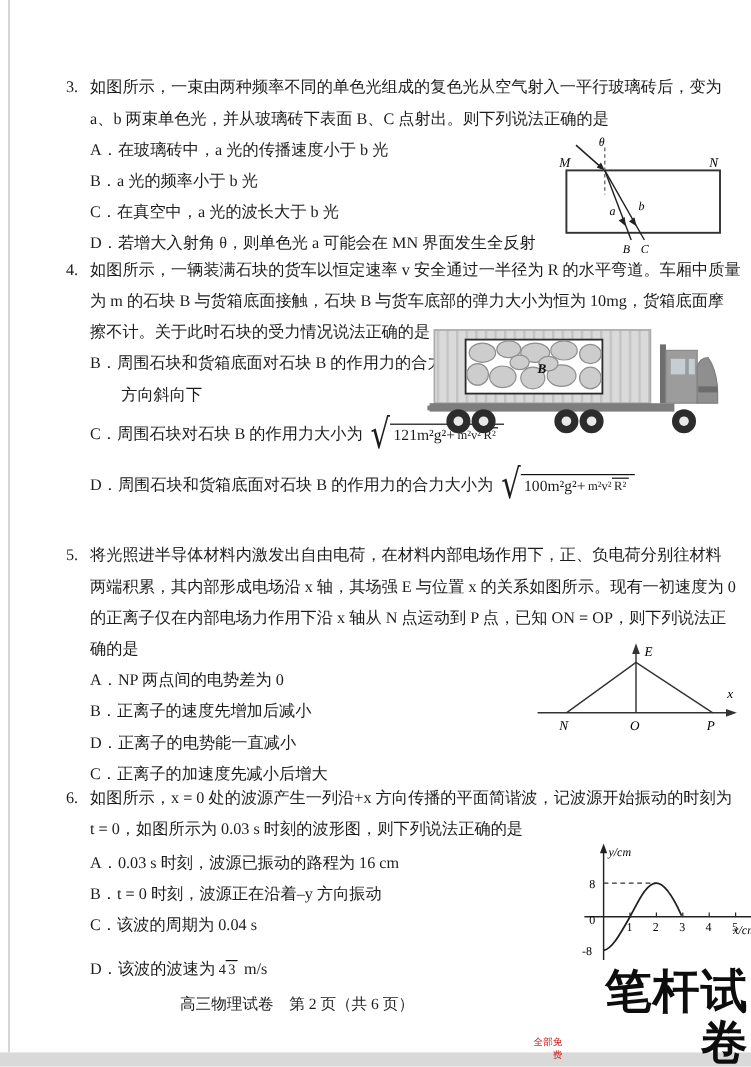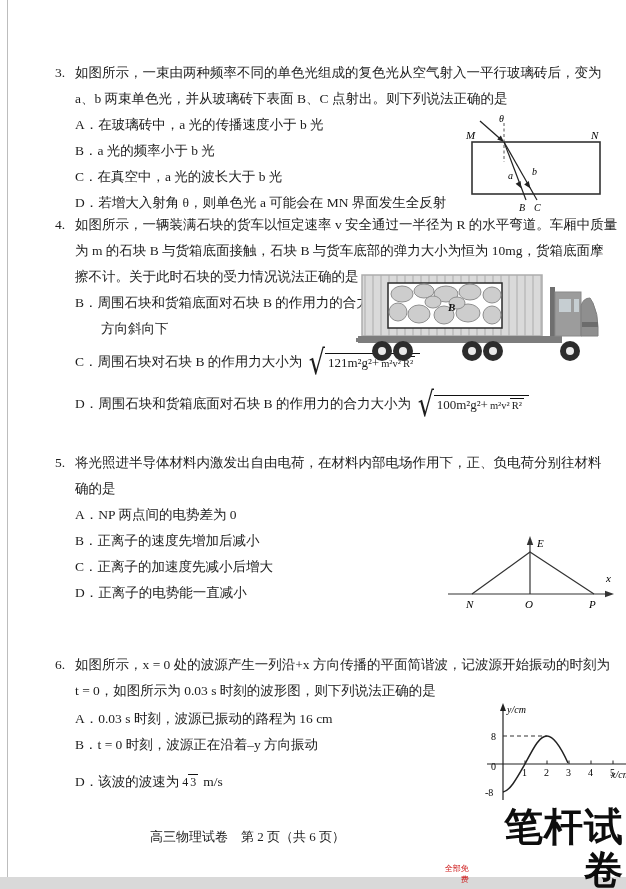--- a/index.html
+++ b/index.html
@@ -162,25 +162,27 @@
           <circle cx="116" cy="81" r="4"></circle>
           <circle cx="137" cy="81" r="4"></circle>
           <circle cx="214" cy="81" r="4"></circle>
         </g>
     </g>
   </svg>
 </div>
 
 <div class="qblock" style="top:450px;">
   <div class="line"><span class="qnum">5.</span><span>将光照进半导体材料内激发出自由电荷，在材料内部电场作用下，正、负电荷分别往材料</span></div>
+  <div class="line indent">两端积累，其内部形成电场沿 x 轴，其场强 E 与位置 x 的关系如图所示。现有一初速度为 0</div>
+  <div class="line indent">的正离子仅在内部电场力作用下沿 x 轴从 N 点运动到 P 点，已知 ON = OP，则下列说法正</div>
   <div class="line indent">确的是</div>
   <div class="line indent">A．NP 两点间的电势差为 0</div>
   <div class="line indent">B．正离子的速度先增加后减小</div>
+  <div class="line indent">D．正离子的电势能一直减小</div>
   <div class="line indent">C．正离子的加速度先减小后增大</div>
-  <div class="line indent">D．正离子的电势能一直减小</div>
 </div>
 
 <div class="fig" style="left:442px;top:534px;">
   <svg width="178" height="82" viewBox="0 0 178 82">
 
     <line x1="6" y1="60" x2="166" y2="60" stroke="#333" stroke-width="1.2"></line>
     <polygon points="172,60 163,56.8 163,63.2" fill="#333"></polygon>
 
     <line x1="88" y1="60" x2="88" y2="8" stroke="#333" stroke-width="1.2"></line>
     <polygon points="88,2 84.8,11 91.2,11" fill="#333"></polygon>
@@ -192,20 +194,21 @@
     <text x="83" y="74" font-size="11" class="it">O</text>
     <text x="147" y="74" font-size="11" class="it">P</text>
   </svg>
 </div>
 
 <div class="qblock" style="top:652px;">
   <div class="line"><span class="qnum">6.</span><span>如图所示，x = 0 处的波源产生一列沿+x 方向传播的平面简谐波，记波源开始振动的时刻为</span></div>
   <div class="line indent">t = 0，如图所示为 0.03 s 时刻的波形图，则下列说法正确的是</div>
   <div class="line indent" style="margin-top:2px;">A．0.03 s 时刻，波源已振动的路程为 16 cm</div>
   <div class="line indent">B．t = 0 时刻，波源正在沿着–y 方向振动</div>
+  <div class="line indent">C．该波的周期为 0.04 s</div>
   <div class="line indent formula" style="margin-top:4px;">
     <span>D．该波的波速为</span>
     <span class="frac frac-big">
         <span class="fnum">4</span>
         <span class="fden">3</span>
       </span>
     <span class="suffix">m/s</span>
   </div>
 </div>
 

